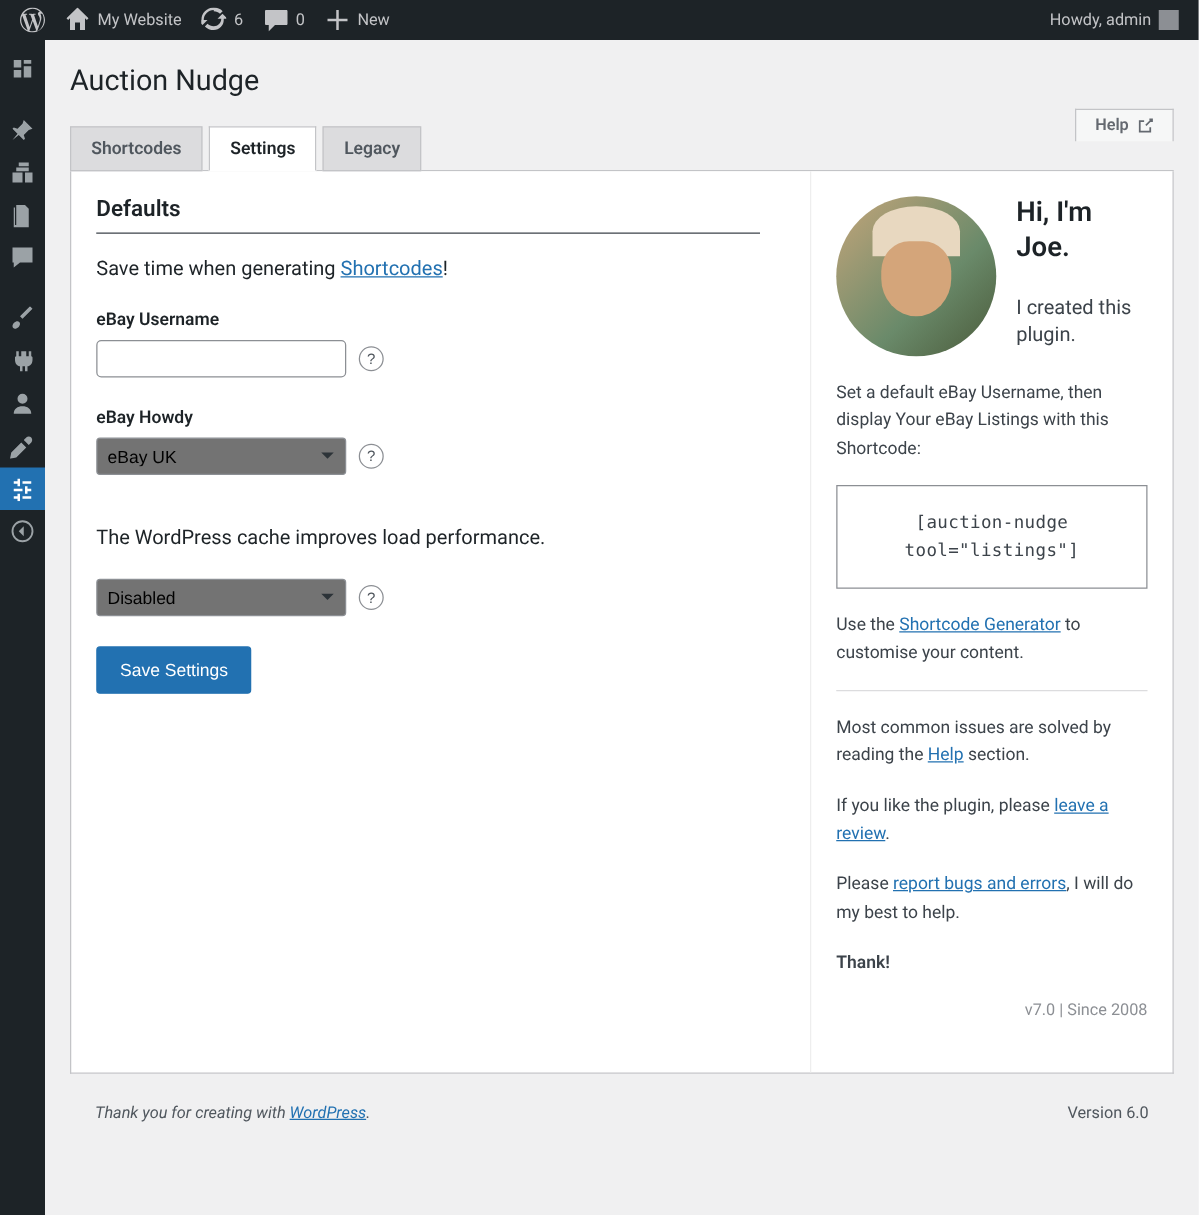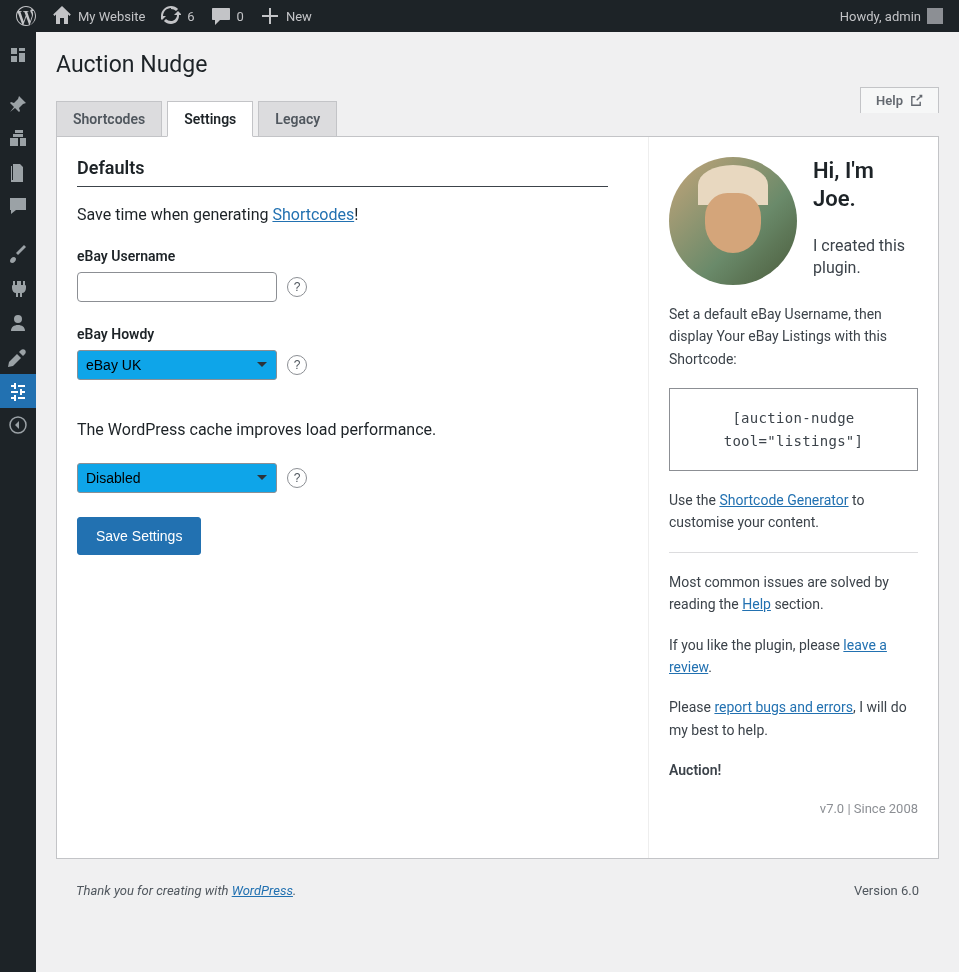--- a/index.html
+++ b/index.html
@@ -42,21 +42,21 @@
     .content-side { width: 290px; padding: 20px; border-left: 1px solid #eee; font-size: 14px; line-height: 1.6; color: #3c434a; }
     
     h2.section { font-size: 18px; font-weight: 600; padding-bottom: 8px; border-bottom: 1px solid #3c434a; margin-bottom: 18px; color: #1d2327; }
     .section-desc { font-size: 16px; margin-bottom: 24px; color: #1d2327; }
     .section-desc a, .content-side a { color: #2271b1; text-decoration: underline; }
     
     .form-row { margin-bottom: 24px; }
     .form-label { font-weight: 600; font-size: 14px; display: block; margin-bottom: 8px; color: #1d2327; }
     .form-control-wrap { display: flex; align-items: center; gap: 10px; }
     .input-text { width: 200px; padding: 4px 8px; border: 1px solid #8c8f94; border-radius: 4px; font-size: 14px; height: 30px; background: #fff; }
-    .select { width: 200px; padding: 2px 26px 2px 8px; border: 1px solid #8c8f94; border-radius: 3px; font-size: 14px; height: 30px; background: #0ea5e9; appearance: none; position: relative; }
+    .select { width: 200px; padding: 2px 26px 2px 8px; border: 1px solid #8c8f94; border-radius: 3px; font-size: 14px; height: 30px; background: #737373; appearance: none; position: relative; }
     .select-wrap { position: relative; display: inline-block; }
     .select-wrap::after { content: ''; position: absolute; right: 10px; top: 50%; transform: translateY(-30%); border: 5px solid transparent; border-top-color: #2c3338; pointer-events: none; }
     .help-btn { width: 20px; height: 20px; border: 1px solid #8c8f94; border-radius: 50%; background: #fff; font-size: 12px; color: #50575e; cursor: pointer; display: flex; align-items: center; justify-content: center; }
     
     .button-primary { background: #2271b1; color: #fff; border: 1px solid #2271b1; border-radius: 3px; padding: 10px 18px; font-size: 14px; font-weight: 400; cursor: pointer; }
     
     .sec-caching { margin-top: 40px; }
     
     
     .avatar-row { display: flex; gap: 16px; align-items: flex-start; margin-bottom: 18px; }
@@ -242,21 +242,21 @@
             <p>I created this plugin.</p>
           </div>
         </div>
         <p>Set a default eBay Username, then display Your eBay Listings with this Shortcode:</p>
         <div class="code-block">[auction-nudge tool="listings"]</div>
         <p><span>Use the </span><a href="#">Shortcode Generator</a><span> to customise your content.</span></p>
         <hr class="side-hr">
         <p><span>Most common issues are solved by reading the </span><a href="#">Help</a><span> section.</span></p>
         <p><span>If you like the plugin, please </span><a href="#">leave a review</a><span>.</span></p>
         <p><span>Please </span><a href="#">report bugs and errors</a><span>, I will do my best to help.</span></p>
-        <p class="cheers">Auction!</p>
+        <p class="cheers">Thank!</p>
         <p class="version-note">v7.0 | Since 2008</p>
       </div>
     </div>
 
     <div class="footer">
       <div><span>Thank you for creating with </span><a href="#">WordPress</a><span>.</span></div>
       <div class="right">Version 6.0</div>
     </div>
   </div>
 </div>

